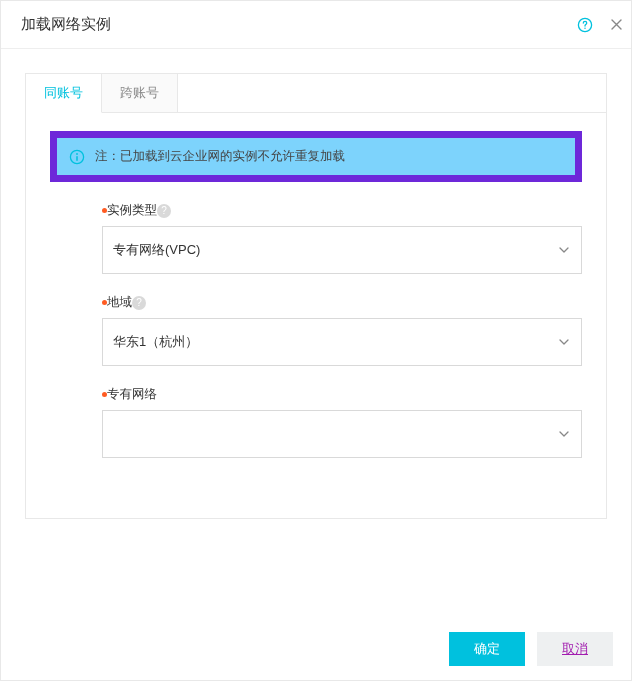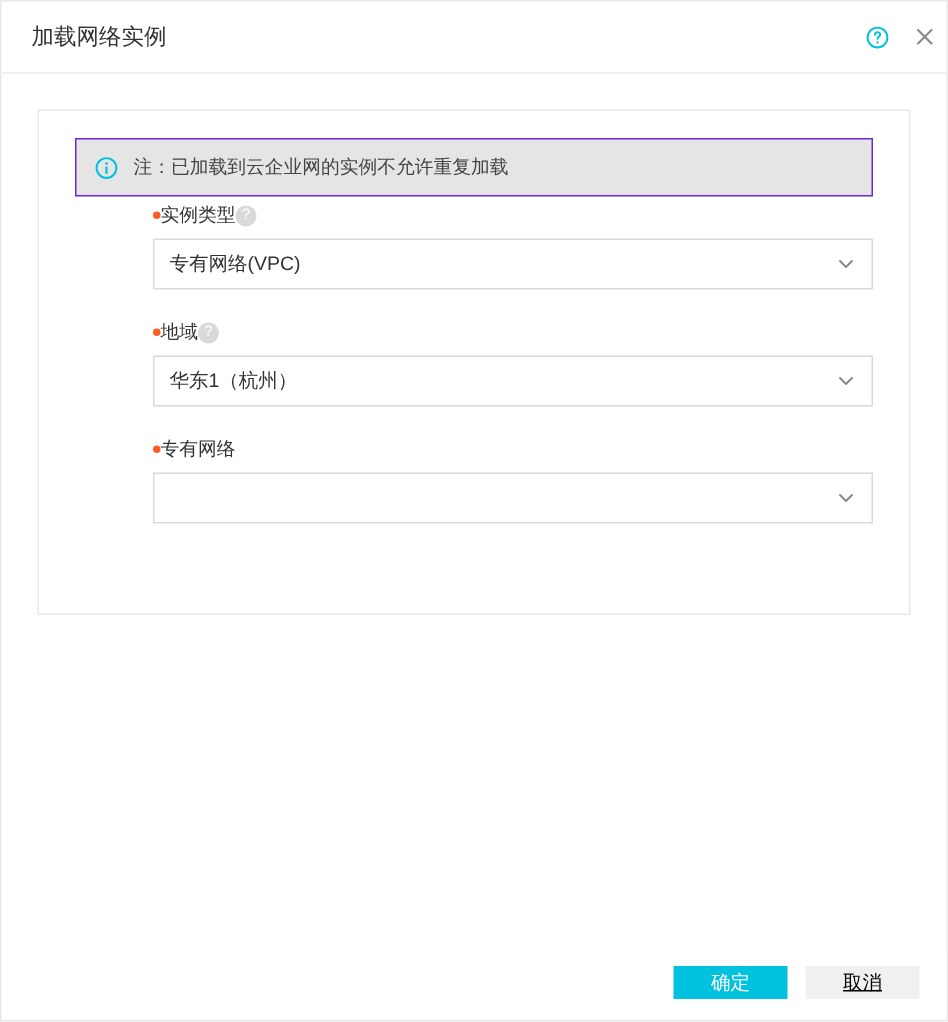--- a/index.html
+++ b/index.html
@@ -55,24 +55,24 @@
   flex: 1;
   border-bottom: 1px solid #e8e8e8;
 }
 .tab-content {
   padding: 18px 24px 40px 24px;
 }
 .info-banner {
   display: flex;
   align-items: center;
   gap: 10px;
-  background: #e5e5e5;
-  border: 1px solid #6d28d9;
+  background: #7dd3fc;
+  border: 7px solid #6d28d9;
   padding: 10px 12px;
-  margin-bottom: 4px;
+  margin-bottom: 20px;
 }
 .info-banner .info-icon svg { display: block; }
 .info-text { color: #444; font-size: 12.5px; }
 .form-group {
   margin-bottom: 20px;
   padding-left: 52px;
 }
 .form-label {
   display: flex;
   align-items: center;
@@ -85,21 +85,21 @@
   width: 5px; height: 5px; border-radius: 50%; background: #ff5b22;
   display: inline-block;
 }
 .form-label .q-icon {
   width: 14px; height: 14px; border-radius: 50%; background: #d9d9d9;
   color: #fff; font-size: 10px; display: inline-flex; align-items: center; justify-content: center;
 }
 .select {
   position: relative;
   border: 1px solid #d9d9d9;
-  height: 34px;
+  height: 48px;
   display: flex;
   align-items: center;
   padding: 0 34px 0 10px;
   font-size: 13px;
   color: #333;
   cursor: pointer;
   background: #fff;
 }
 .select .chev {
   position: absolute;
@@ -117,30 +117,30 @@
   position: absolute;
   bottom: 0; left: 0; right: 0;
   display: flex;
   justify-content: flex-end;
   gap: 12px;
   padding: 14px 18px;
   background: #fff;
 }
 .btn {
   min-width: 76px;
-  height: 22px;
+  height: 34px;
   border: none;
   font-size: 13px;
   cursor: pointer;
   display: inline-flex;
   align-items: center;
   justify-content: center;
 }
 .btn-primary { background: #00c1de; color: #fff; }
-.btn-default { background: #eef0f1; color: #000000; text-decoration: underline; }
+.btn-default { background: #eef0f1; color: #a21caf; text-decoration: underline; }
 </style>
 </head>
 <body>
 
 <div class="dialog-header">
   <div class="dialog-title">加载网络实例</div>
   <div class="header-icons">
     <span class="help-icon">
       <svg width="16" height="16" viewBox="0 0 16 16" fill="none">
         <circle cx="8" cy="8" r="6.6" stroke="#00c1de" stroke-width="1.3"></circle>
@@ -151,20 +151,25 @@
     <span class="close-icon">
       <svg width="15" height="15" viewBox="0 0 15 15">
         <path d="M3 3 L12 12 M12 3 L3 12" stroke="#888" stroke-width="1.4" stroke-linecap="round"></path>
       </svg>
     </span>
   </div>
 </div>
 
 <div class="dialog-body">
   <div class="card">
+    <div class="tabs">
+      <div class="tab active">同账号</div>
+      <div class="tab">跨账号</div>
+      <div class="tabs-spacer"></div>
+    </div>
     <div class="tab-content">
 
       <div class="info-banner">
         <span class="info-icon">
           <svg width="16" height="16" viewBox="0 0 16 16" fill="none">
             <circle cx="8" cy="8" r="6.6" stroke="#00c1de" stroke-width="1.3"></circle>
             <circle cx="8" cy="5" r="0.9" fill="#00c1de"></circle>
             <rect x="7.25" y="7" width="1.5" height="5" rx="0.75" fill="#00c1de"></rect>
           </svg>
         </span>

